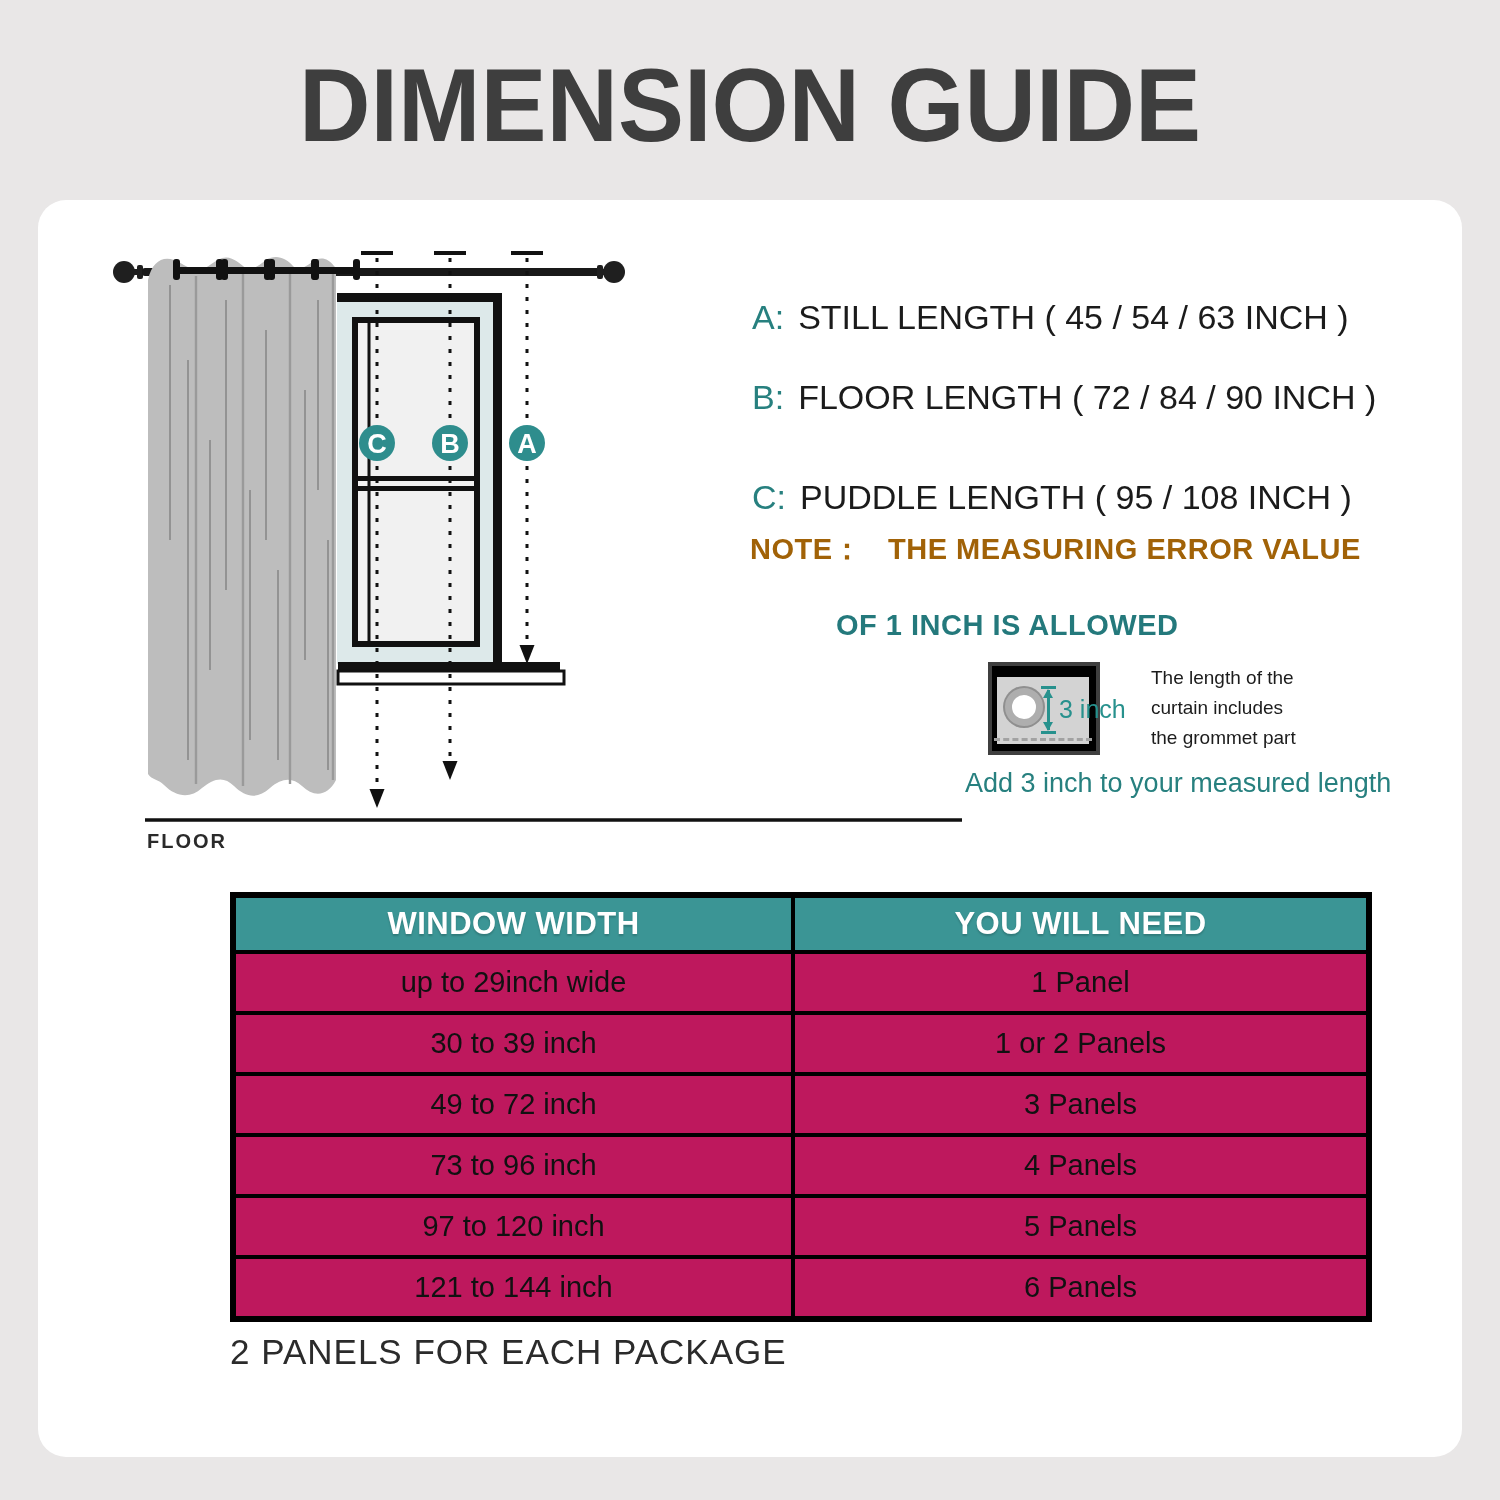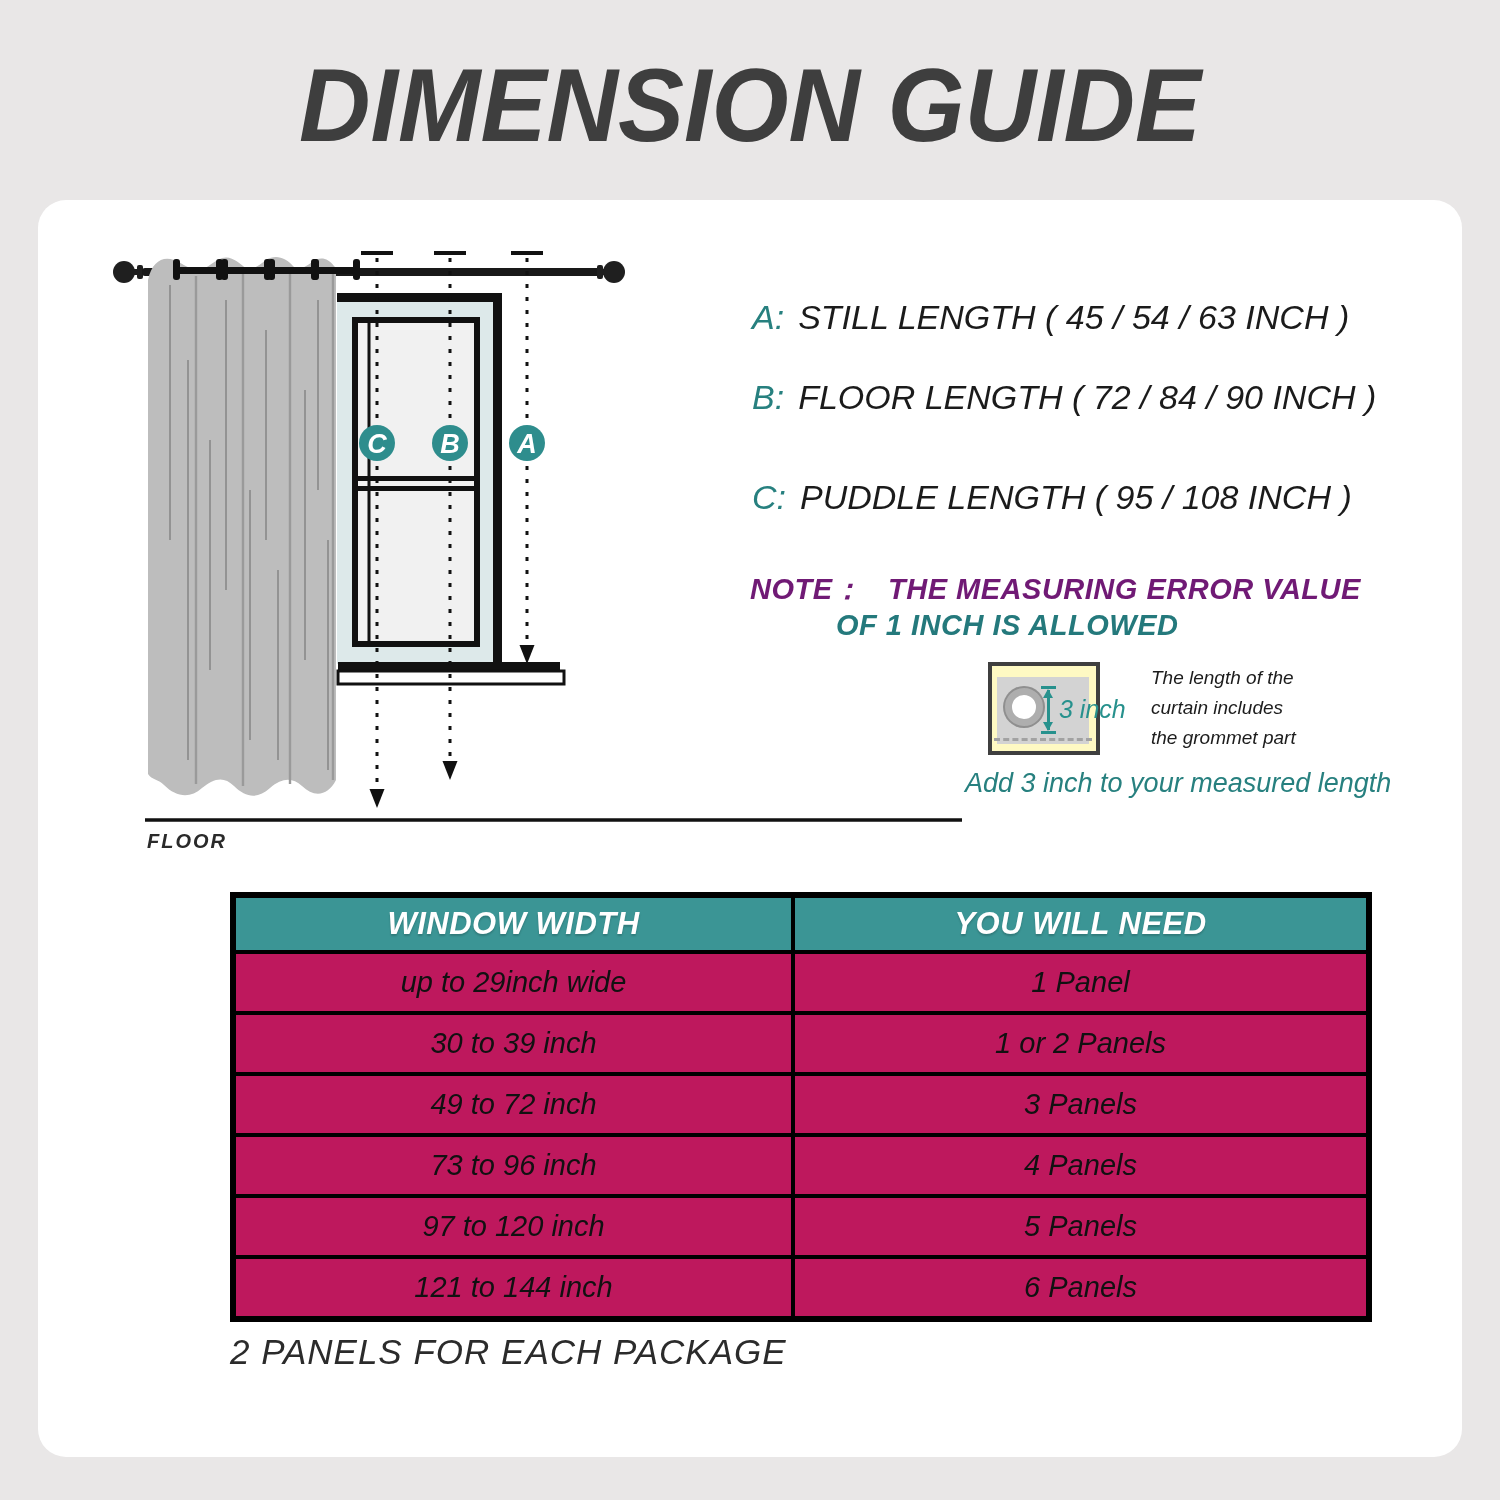--- a/index.html
+++ b/index.html
@@ -3,21 +3,21 @@
 <meta charset="utf-8">
 <style>
   html,body{margin:0;padding:0;}
   body{
     width:1500px;height:1500px;
     background:#e9e7e7;
     font-family:"Liberation Sans", sans-serif;
     position:relative;overflow:hidden;
     -webkit-font-smoothing:antialiased;
   }
-  #canvas{position:absolute;inset:0;width:1500px;height:1500px;font-style:italic;}
+  #canvas{position:absolute;inset:0;width:1500px;height:1500px;}
 
   .page-title{
     position:absolute;top:56px;left:0;width:100%;
     text-align:center;
     font-size:99px;font-weight:800;letter-spacing:0px;
     color:#3e3e3e;line-height:1.0;
     transform:scaleY(1.04);
   }
 
   .card{
@@ -34,33 +34,33 @@
     position:absolute;left:714px;white-space:nowrap;
     font-size:34px;font-weight:500;color:#1b1b1b;
   }
   .spec-key{color:#27807f;margin-right:14px;font-weight:500;}
   .spec-a{top:98px;}
   .spec-b{top:178px;}
   .spec-c{top:266px;margin-top:12px;}
 
   .note-line1{
     position:absolute;left:712px;top:330px;white-space:nowrap;
-    font-size:29px;font-weight:700;color:#701a75;letter-spacing:.5px;margin-top:40px;
+    font-size:29px;font-weight:700;color:#a16207;letter-spacing:.5px;
   }
   .note-line1 .note-text{margin-left:26px;}
   .note-line2{
     position:absolute;left:798px;top:382px;white-space:nowrap;
     font-size:29px;font-weight:700;color:#24797c;letter-spacing:.5px;margin-top:27px;
   }
 
   
   .grommet-box{
     position:absolute;left:950px;top:462px;
     width:112px;height:93px;
-    border:4px solid #3f3f3f;background:#fef9c3;
+    border:4px solid #3f3f3f;background:#000000;
     box-sizing:border-box;overflow:visible;
   }
   .grommet-fabric{
     position:absolute;left:5px;top:11px;right:7px;bottom:7px;
     background:#d3d3d3;
   }
   .grommet-ring{
     position:absolute;left:13px;top:22px;
     width:24px;height:24px;border-radius:50%;
     background:#ffffff;border:7px solid #aeaeae;

